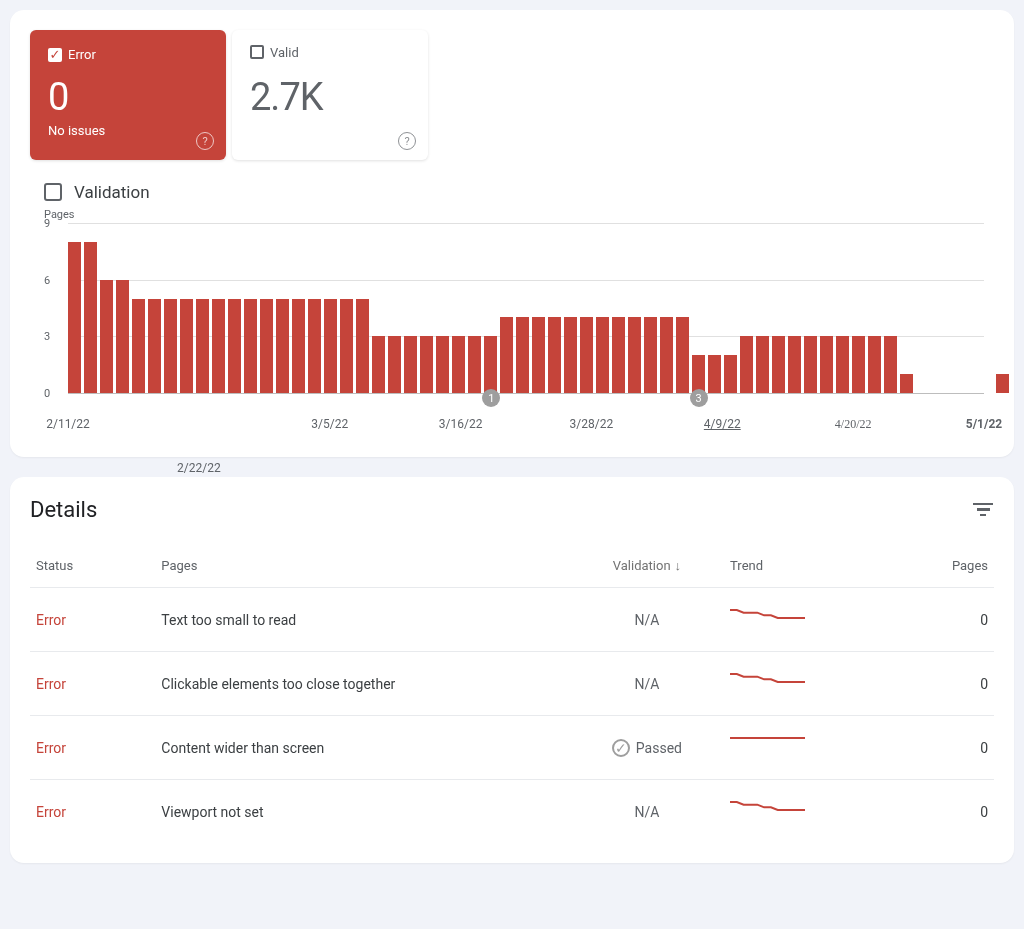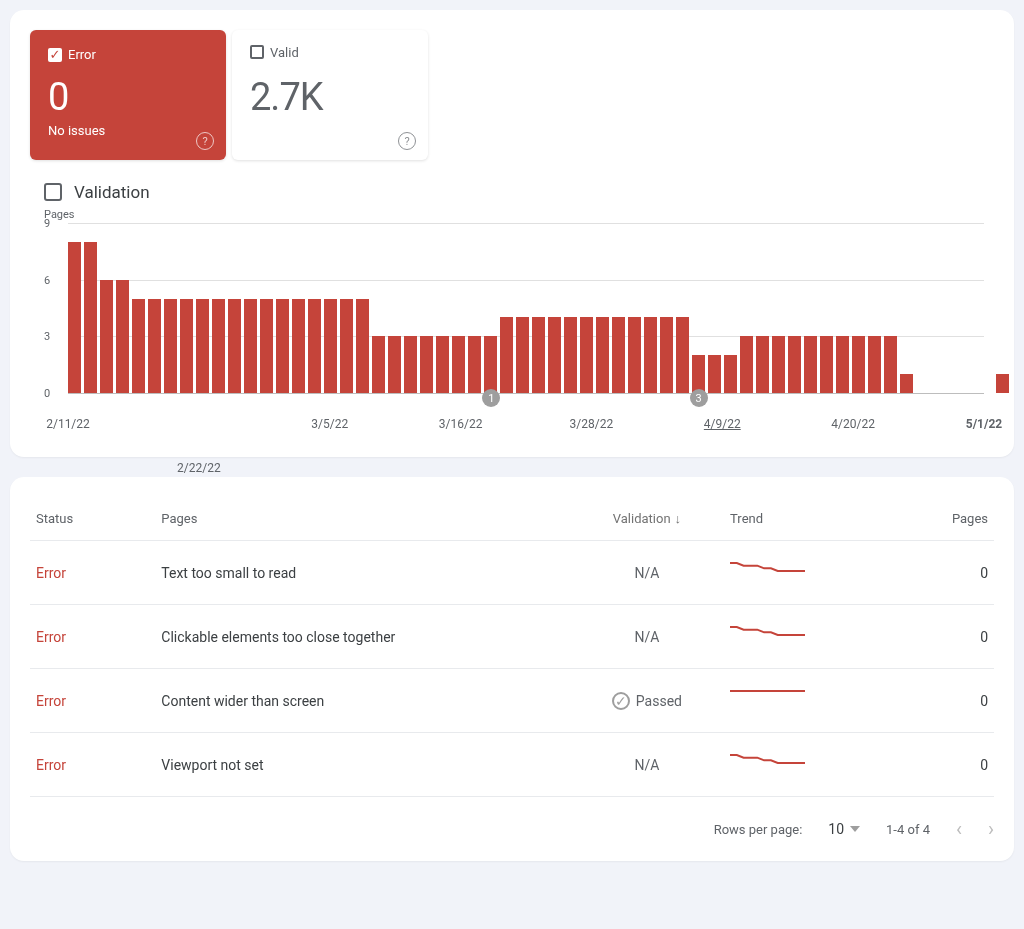--- a/index.html
+++ b/index.html
@@ -184,27 +184,35 @@
         <div class="marker" style="left: 438.381px; top: 166px;">1</div>
         <div class="marker" style="left: 645.571px; top: 166px;">3</div>
       </div>
     <div class="x-labels" id="x-labels">
         <span class="x-label" style="left: 0px;">2/11/22</span>
         <span class="x-label" style="left: 130.857px; margin-top: 44px;">2/22/22</span>
         <span class="x-label" style="left: 261.714px;">3/5/22</span>
         <span class="x-label" style="left: 392.571px;">3/16/22</span>
         <span class="x-label" style="left: 523.429px;">3/28/22</span>
         <span class="x-label" style="left: 654.286px; text-decoration: underline;">4/9/22</span>
-        <span class="x-label" style="left: 785.143px;">4/20/22</span>
+        <span class="x-label" style="left: 785.143px; font-family: Liberation Serif, serif;">4/20/22</span>
         <span class="x-label" style="left: 916px; font-weight: bold;">5/1/22</span>
       </div>
   </div>
 </div>
 
 <div class="card">
+  <div class="details-head">
+    <h2>Details</h2>
+    <div class="filter-icon">
+      <span style="width:20px"></span>
+        <span style="width:13px"></span>
+        <span style="width:6px"></span>
+    </div>
+  </div>
   <table>
     <thead>
       <tr>
         <th style="width:13%">Status</th>
         <th style="width:43%">Pages</th>
         <th style="width:16%;text-align:center" class="sortable">
           <span>Validation</span><span class="sort-arrow">↓</span>
         </th>
         <th style="width:18%">Trend</th>
         <th style="width:10%;text-align:right">Pages</th>
@@ -245,23 +253,13 @@
           <td class="status">Error</td>
           <td>Viewport not set</td>
           <td style="text-align: center; color: rgb(95, 99, 104);">N/A</td>
           <td><svg class="spark" viewBox="0 0 75 24">
               <path d="M0,4 L6.818181818181818,4 L13.636363636363637,6.666666666666666 L20.454545454545453,6.666666666666666 L27.272727272727273,6.666666666666666 L34.090909090909086,9.333333333333334 L40.90909090909091,9.333333333333334 L47.72727272727273,12 L54.54545454545455,12 L61.36363636363637,12 L68.18181818181817,12 L75,12 " stroke="#c5443a" stroke-width="2" fill="none"></path>
             </svg></td>
           <td style="text-align: right;">0</td>
         </tr>
       </tbody>
   </table>
-  <div class="pager">
-    <span>Rows per page:</span>
-    <span class="rpp-sel">
-      <span>10</span>
-      <span class="tri-down"></span>
-    </span>
-    <span>1-4 of 4</span>
-    <span class="chev">‹</span>
-    <span class="chev">›</span>
-  </div>
 </div>
 
 </body></html>

